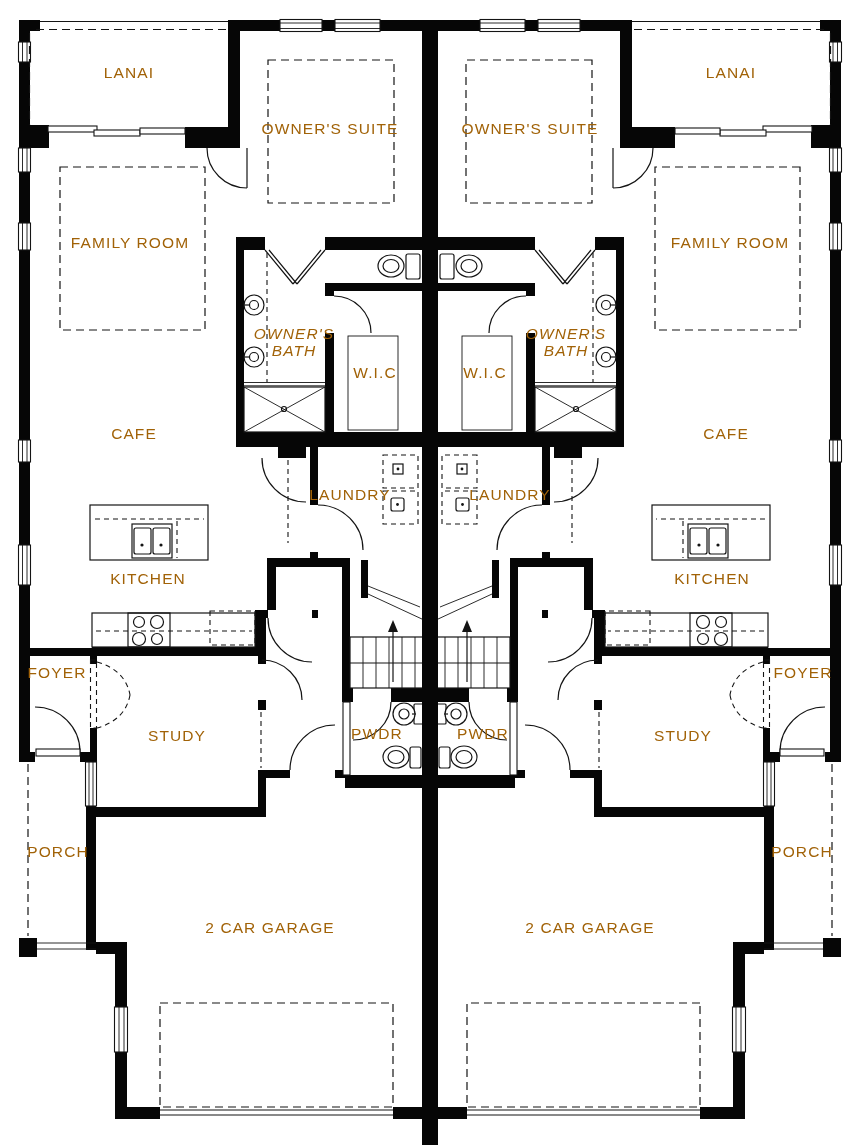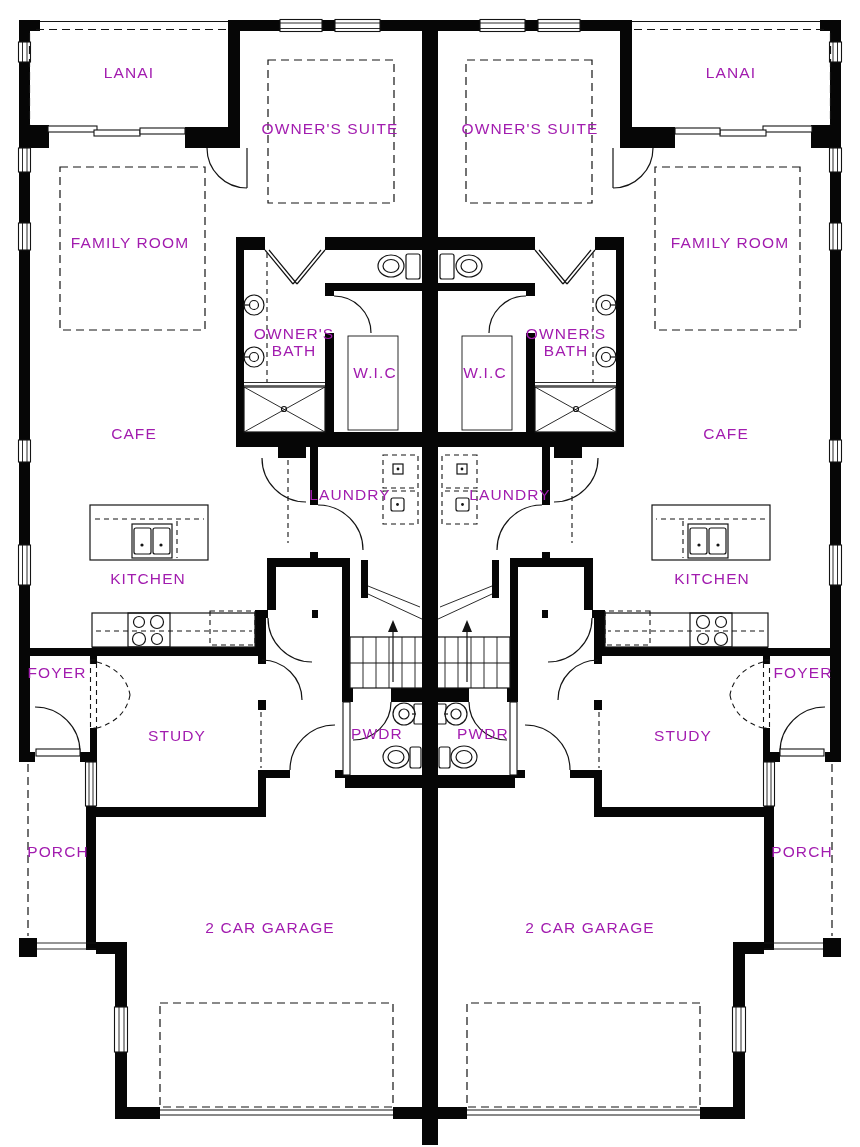--- a/index.html
+++ b/index.html
@@ -9,26 +9,26 @@
     background:#ffffff;
     font-family:"Liberation Sans", sans-serif;
     overflow:hidden;
   }
   .stage svg { position:absolute; left:0; top:0; }
   .room-label {
     position:absolute;
     transform:translate(-50%,-50%);
     font-size:15.5px;
     letter-spacing:1.1px;
-    color:#a21caf;
+    color:#a16207;
     white-space:nowrap;
     text-align:center;
     line-height:17px;
   }
-  .room-label span { display:block; }
+  .room-label span { display:block;font-style:italic; }
   
   .w   { fill:#060606; stroke:none; }
   .ln  { fill:none; stroke:#141414; stroke-width:1.2; }
   .lnt { fill:none; stroke:#141414; stroke-width:0.9; }
   .lnw { fill:#ffffff; stroke:#141414; stroke-width:1.1; }
   .dsh { fill:none; stroke:#141414; stroke-width:1.2; stroke-dasharray:8 5; }
   .dsh2{ fill:none; stroke:#141414; stroke-width:1.1; stroke-dasharray:5 4; }
   .fx  { fill:#ffffff; stroke:#141414; stroke-width:1.2; }
   .dot { fill:#141414; stroke:none; }
 </style>

